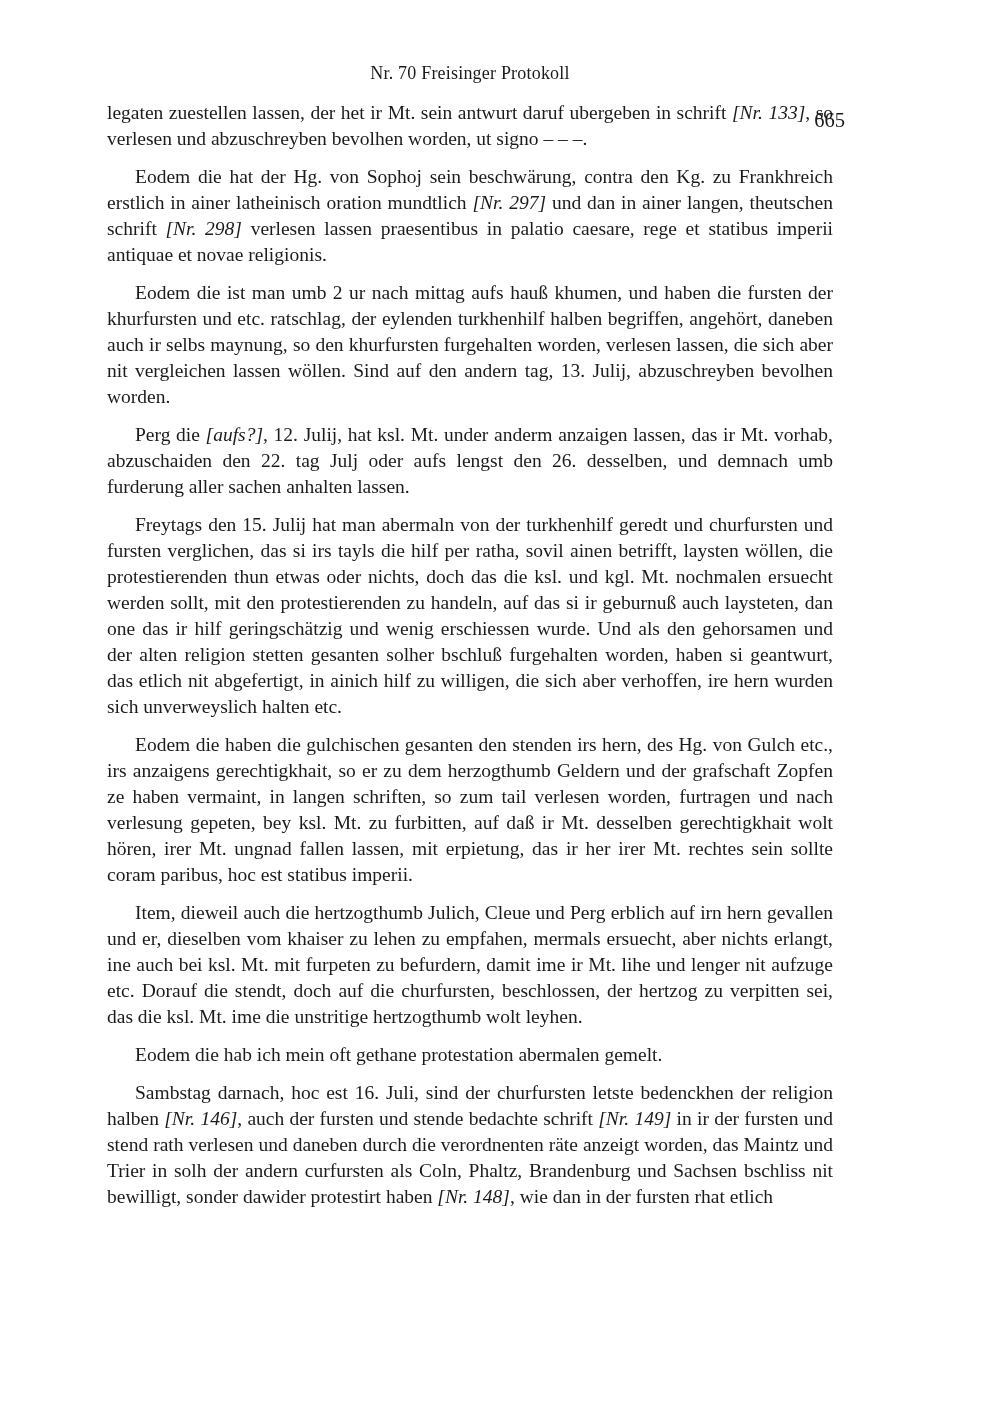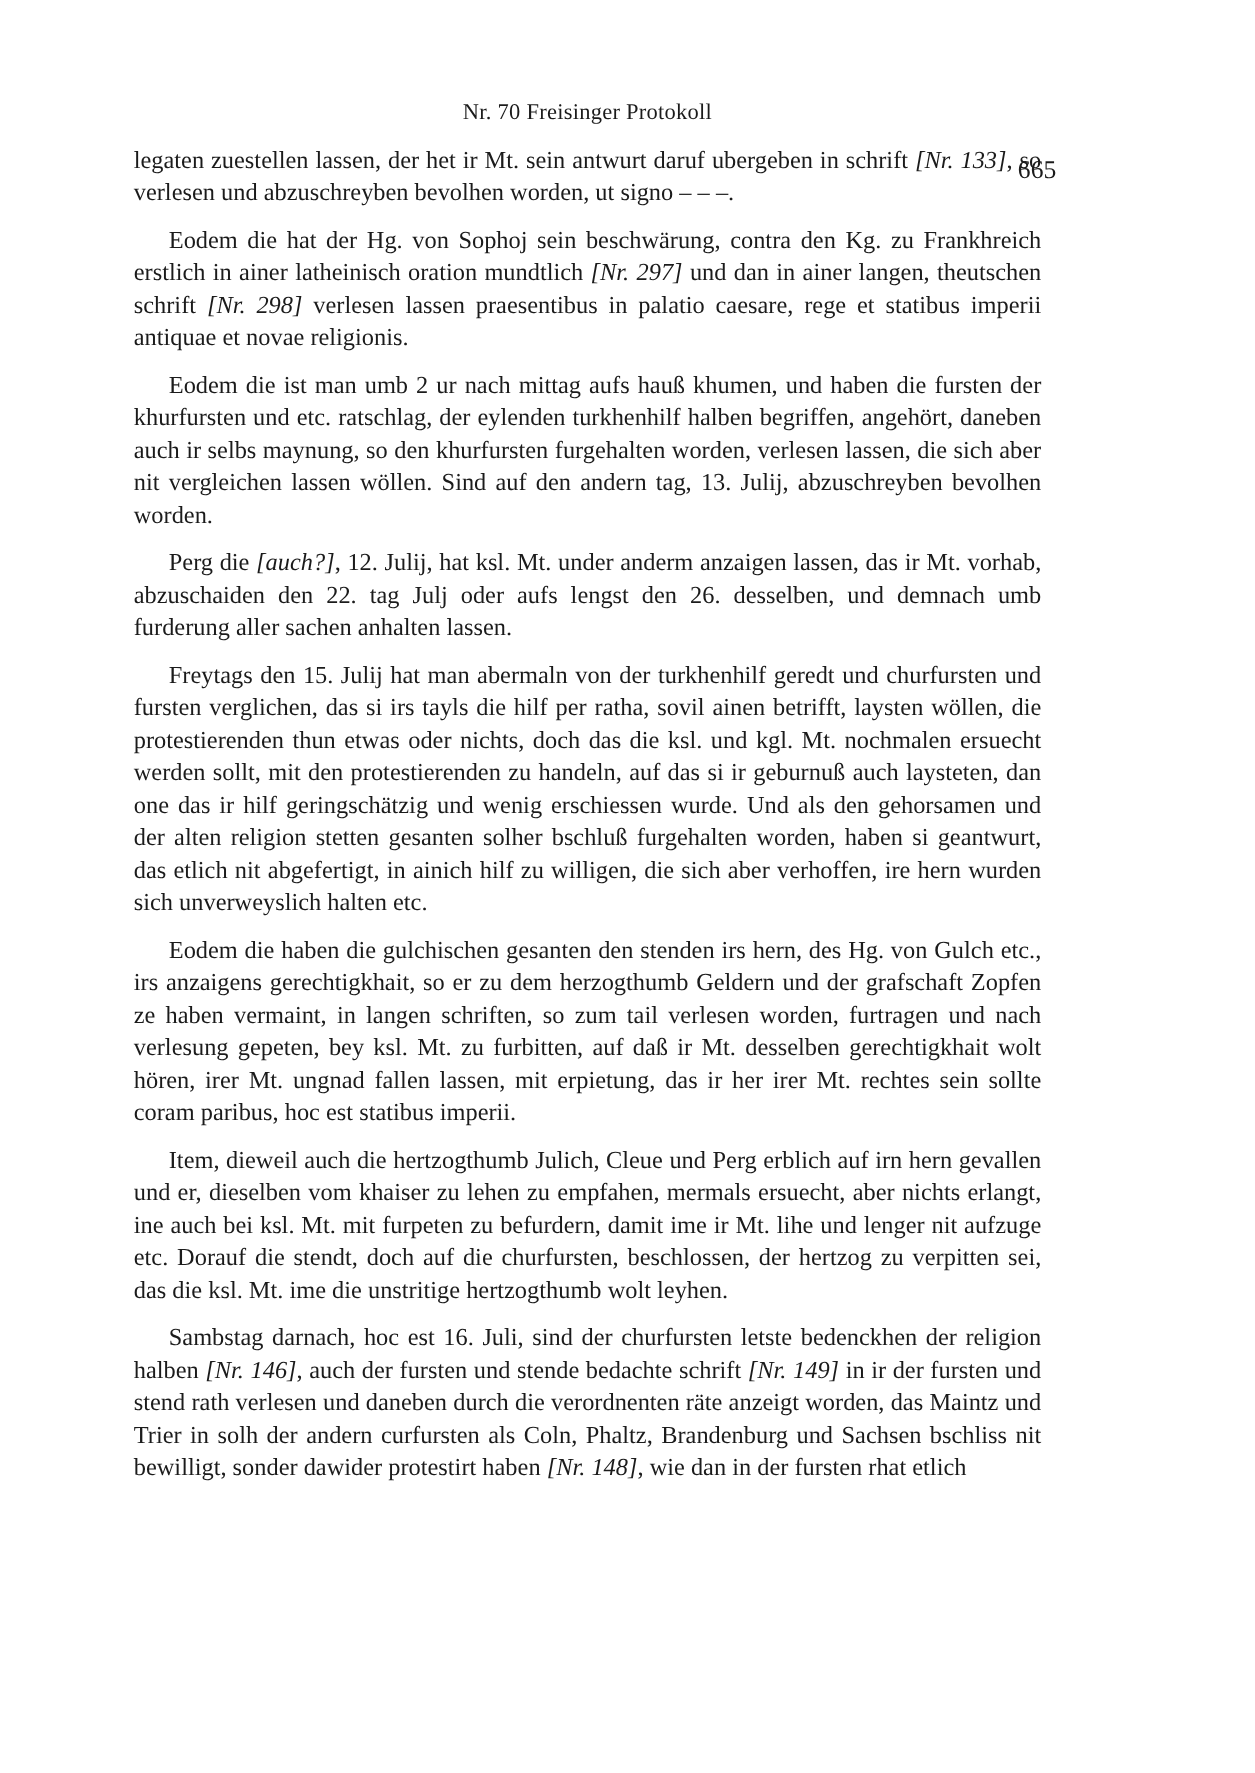--- a/index.html
+++ b/index.html
@@ -10,21 +10,21 @@
   body {
     height: 1418px;
     font-family: "Liberation Serif", "DejaVu Serif", serif;
     color: #1b1b1b;
     position: relative;
     overflow: hidden;
   }
   .page {
     position: absolute;
     left: 95px;
-    top: 76px;
+    top: 60px;
     width: 750px;
   }
   .header {
     position: relative;
     text-align: center;
     height: 26px;
     margin-bottom: 14px;
     font-size: 18px;
     line-height: 26px;
   }
@@ -65,26 +65,27 @@
   </div>
 
   <div class="body-text">
 
     <p class="para"><span>legaten zuestellen lassen, der het ir Mt. sein antwurt daruf ubergeben in schrift </span><span class="it">[Nr. 133]</span><span>, so verlesen und abzuschreyben bevolhen worden, ut signo – – –.</span></p>
 
     <p class="para indent"><span>Eodem die hat der Hg. von Sophoj sein beschwärung, contra den Kg. zu Frankhreich erstlich in ainer latheinisch oration mundtlich </span><span class="it">[Nr. 297]</span><span> und dan in ainer langen, theutschen schrift </span><span class="it">[Nr. 298]</span><span> verlesen lassen praesentibus in palatio caesare, rege et statibus imperii antiquae et novae religionis.</span></p>
 
     <p class="para indent"><span>Eodem die ist man umb 2 ur nach mittag aufs hauß khumen, und haben die fursten der khurfursten und etc. ratschlag, der eylenden turkhenhilf halben begriffen, angehört, daneben auch ir selbs maynung, so den khurfursten furgehalten worden, verlesen lassen, die sich aber nit vergleichen lassen wöllen. Sind auf den andern tag, 13. Julij, abzuschreyben bevolhen worden.</span></p>
 
-    <p class="para indent"><span>Perg die </span><span class="it">[auch?]</span><span>, 12. Julij, hat ksl. Mt. under anderm anzaigen lassen, das ir Mt. vorhab, abzuschaiden den 22. tag Julj oder aufs lengst den 26. desselben, und demnach umb furderung aller sachen anhalten lassen.</span></p>
+    <p class="para indent"><span>Perg die </span><span class="it">[aufs?]</span><span>, 12. Julij, hat ksl. Mt. under anderm anzaigen lassen, das ir Mt. vorhab, abzuschaiden den 22. tag Julj oder aufs lengst den 26. desselben, und demnach umb furderung aller sachen anhalten lassen.</span></p>
 
     <p class="para indent"><span>Freytags den 15. Julij hat man abermaln von der turkhenhilf geredt und churfursten und fursten verglichen, das si irs tayls die hilf per ratha, sovil ainen betrifft, laysten wöllen, die protestierenden thun etwas oder nichts, doch das die ksl. und kgl. Mt. nochmalen ersuecht werden sollt, mit den protestierenden zu handeln, auf das si ir geburnuß auch laysteten, dan one das ir hilf geringschätzig und wenig erschiessen wurde. Und als den gehorsamen und der alten religion stetten gesanten solher bschluß furgehalten worden, haben si geantwurt, das etlich nit abgefertigt, in ainich hilf zu willigen, die sich aber verhoffen, ire hern wurden sich unverweyslich halten etc.</span></p>
 
     <p class="para indent"><span>Eodem die haben die gulchischen gesanten den stenden irs hern, des Hg. von Gulch etc., irs anzaigens gerechtigkhait, so er zu dem herzogthumb Geldern und der grafschaft Zopfen ze haben vermaint, in langen schriften, so zum tail verlesen worden, furtragen und nach verlesung gepeten, bey ksl. Mt. zu furbitten, auf daß ir Mt. desselben gerechtigkhait wolt hören, irer Mt. ungnad fallen lassen, mit erpietung, das ir her irer Mt. rechtes sein sollte coram paribus, hoc est statibus imperii.</span></p>
 
     <p class="para indent"><span>Item, dieweil auch die hertzogthumb Julich, Cleue und Perg erblich auf irn hern gevallen und er, dieselben vom khaiser zu lehen zu empfahen, mermals ersuecht, aber nichts erlangt, ine auch bei ksl. Mt. mit furpeten zu befurdern, damit ime ir Mt. lihe und lenger nit aufzuge etc. Dorauf die stendt, doch auf die churfursten, beschlossen, der hertzog zu verpitten sei, das die ksl. Mt. ime die unstritige hertzogthumb wolt leyhen.</span></p>
 
+    <p class="para indent"><span>Eodem die hab ich mein oft gethane protestation abermalen gemelt.</span></p>
 
     <p class="para indent"><span>Sambstag darnach, hoc est 16. Juli, sind der churfursten letste bedenckhen der religion halben </span><span class="it">[Nr. 146]</span><span>, auch der fursten und stende bedachte schrift </span><span class="it">[Nr. 149]</span><span> in ir der fursten und stend rath verlesen und daneben durch die verordnenten räte anzeigt worden, das Maintz und Trier in solh der andern curfursten als Coln, Phaltz, Brandenburg und Sachsen bschliss nit bewilligt, sonder dawider protestirt haben </span><span class="it">[Nr. 148]</span><span>, wie dan in der fursten rhat etlich</span></p>
 
   </div>
 
 </div>
 
 </body></html>

